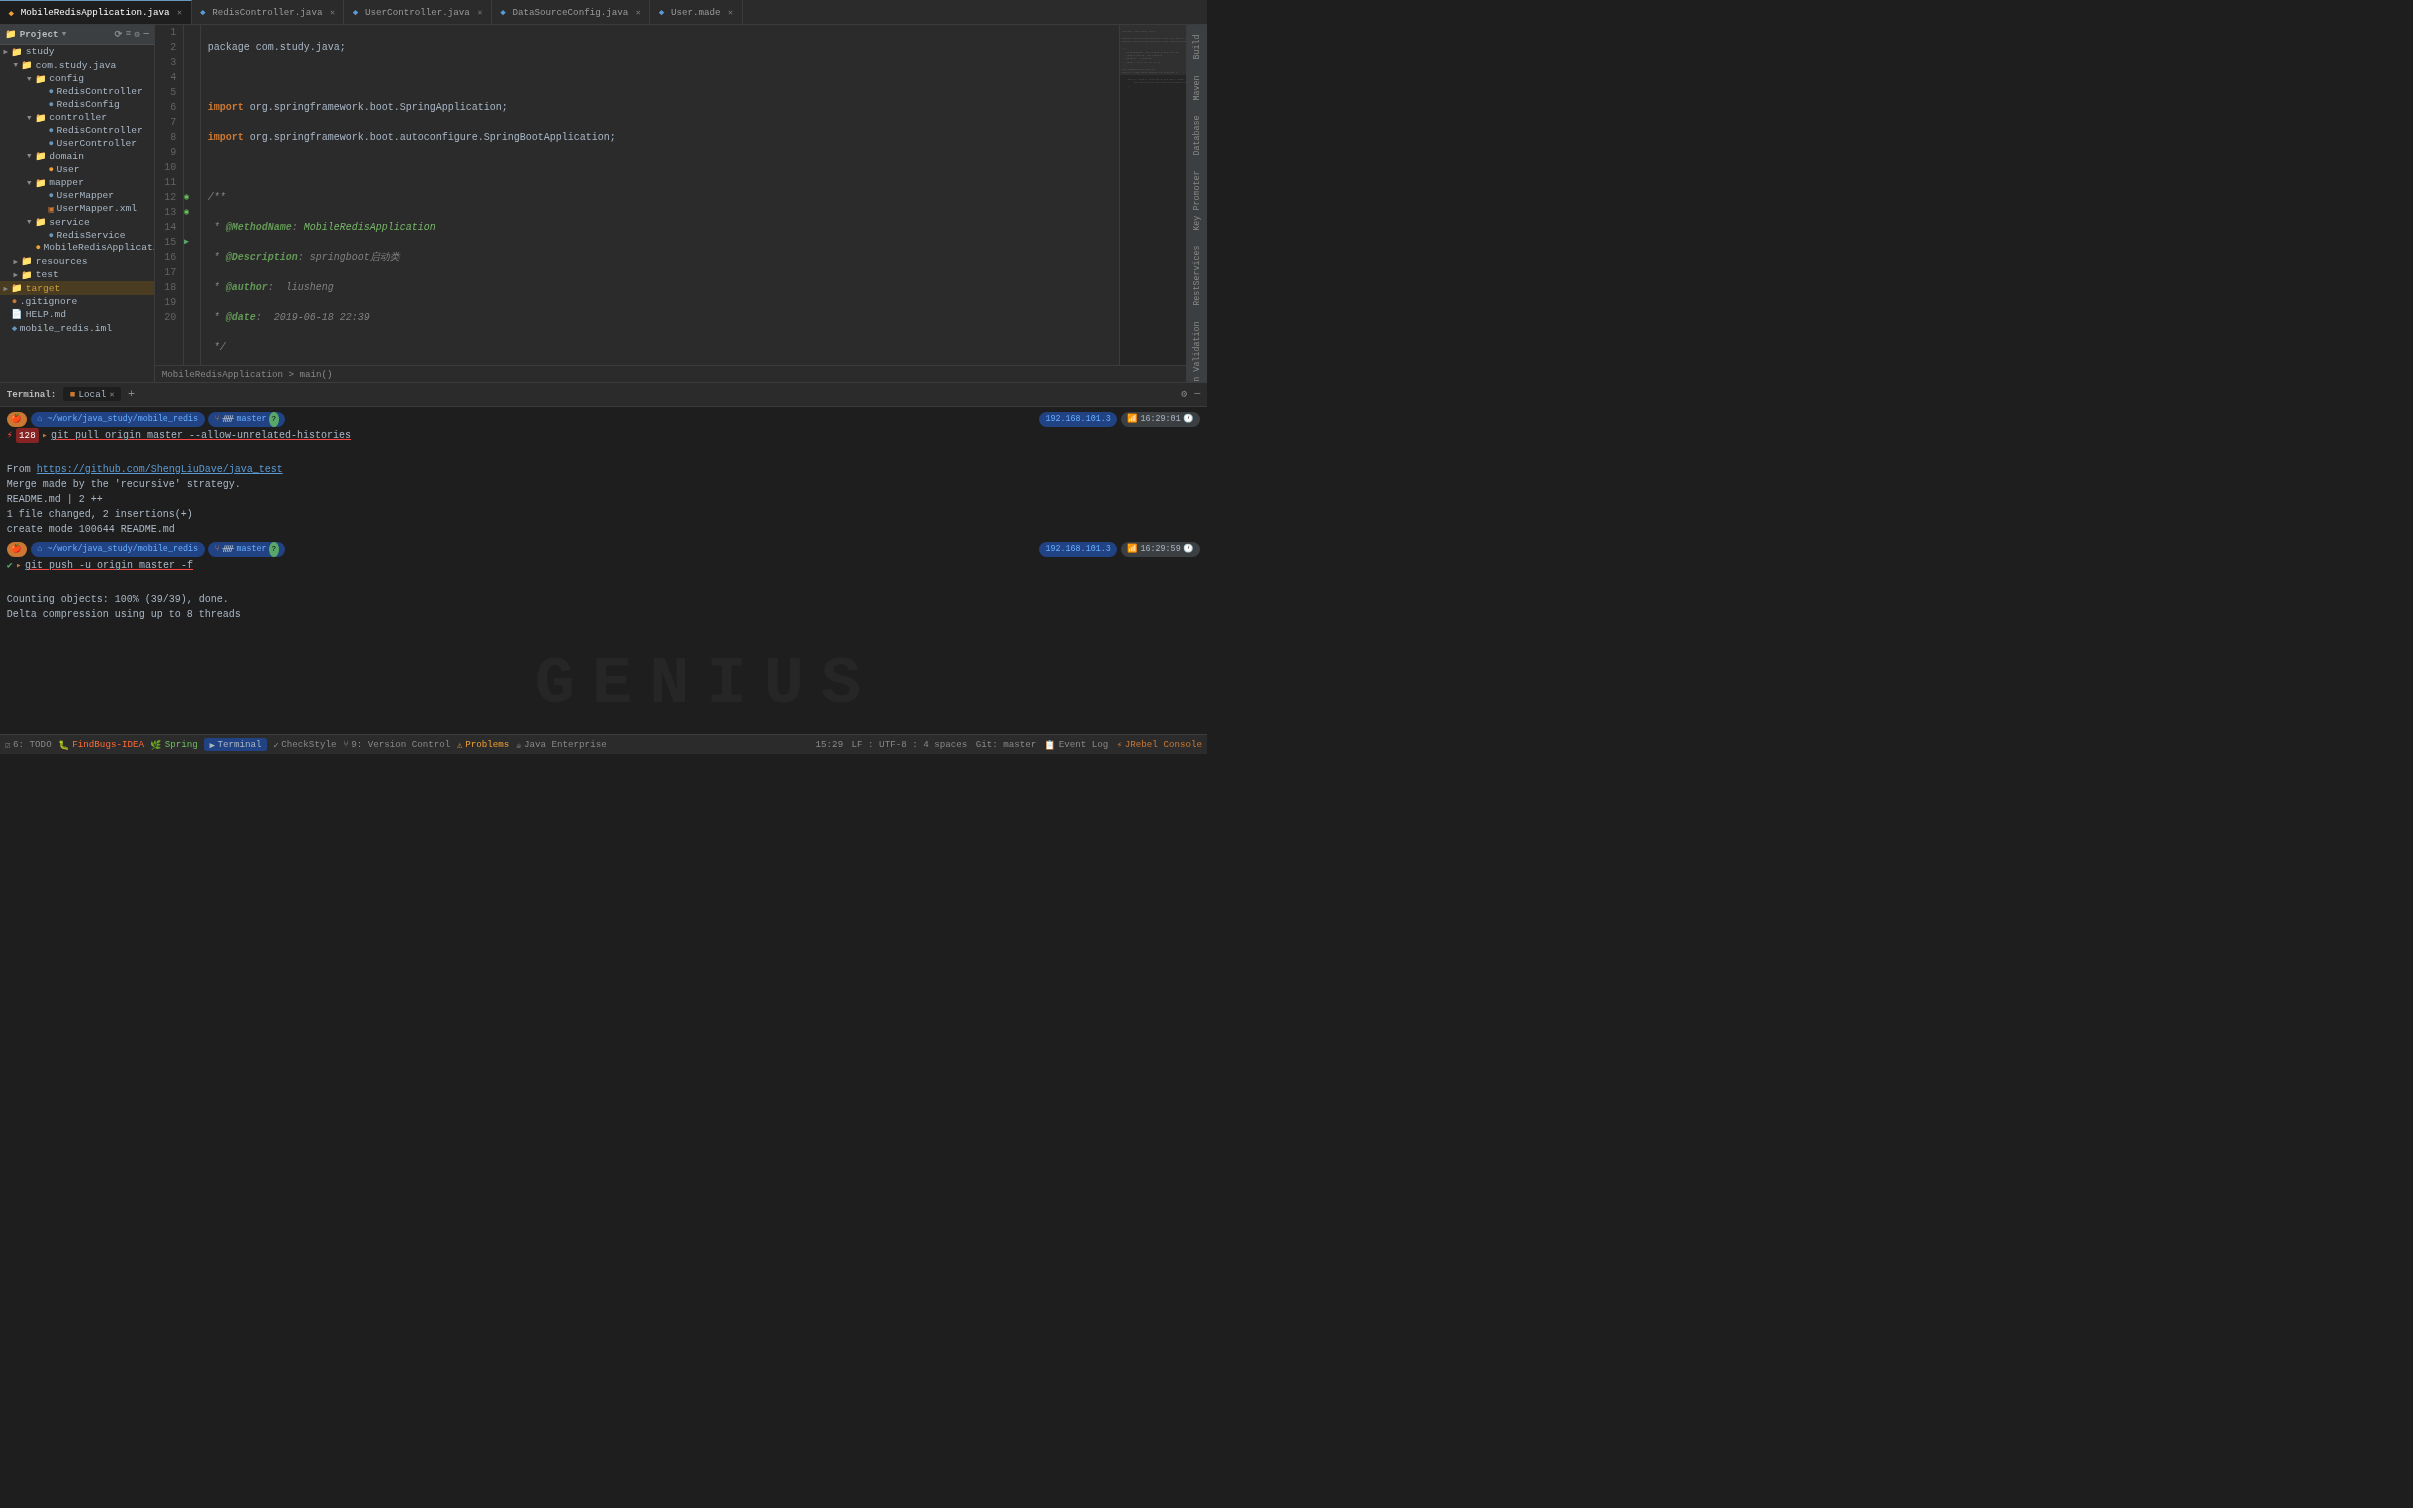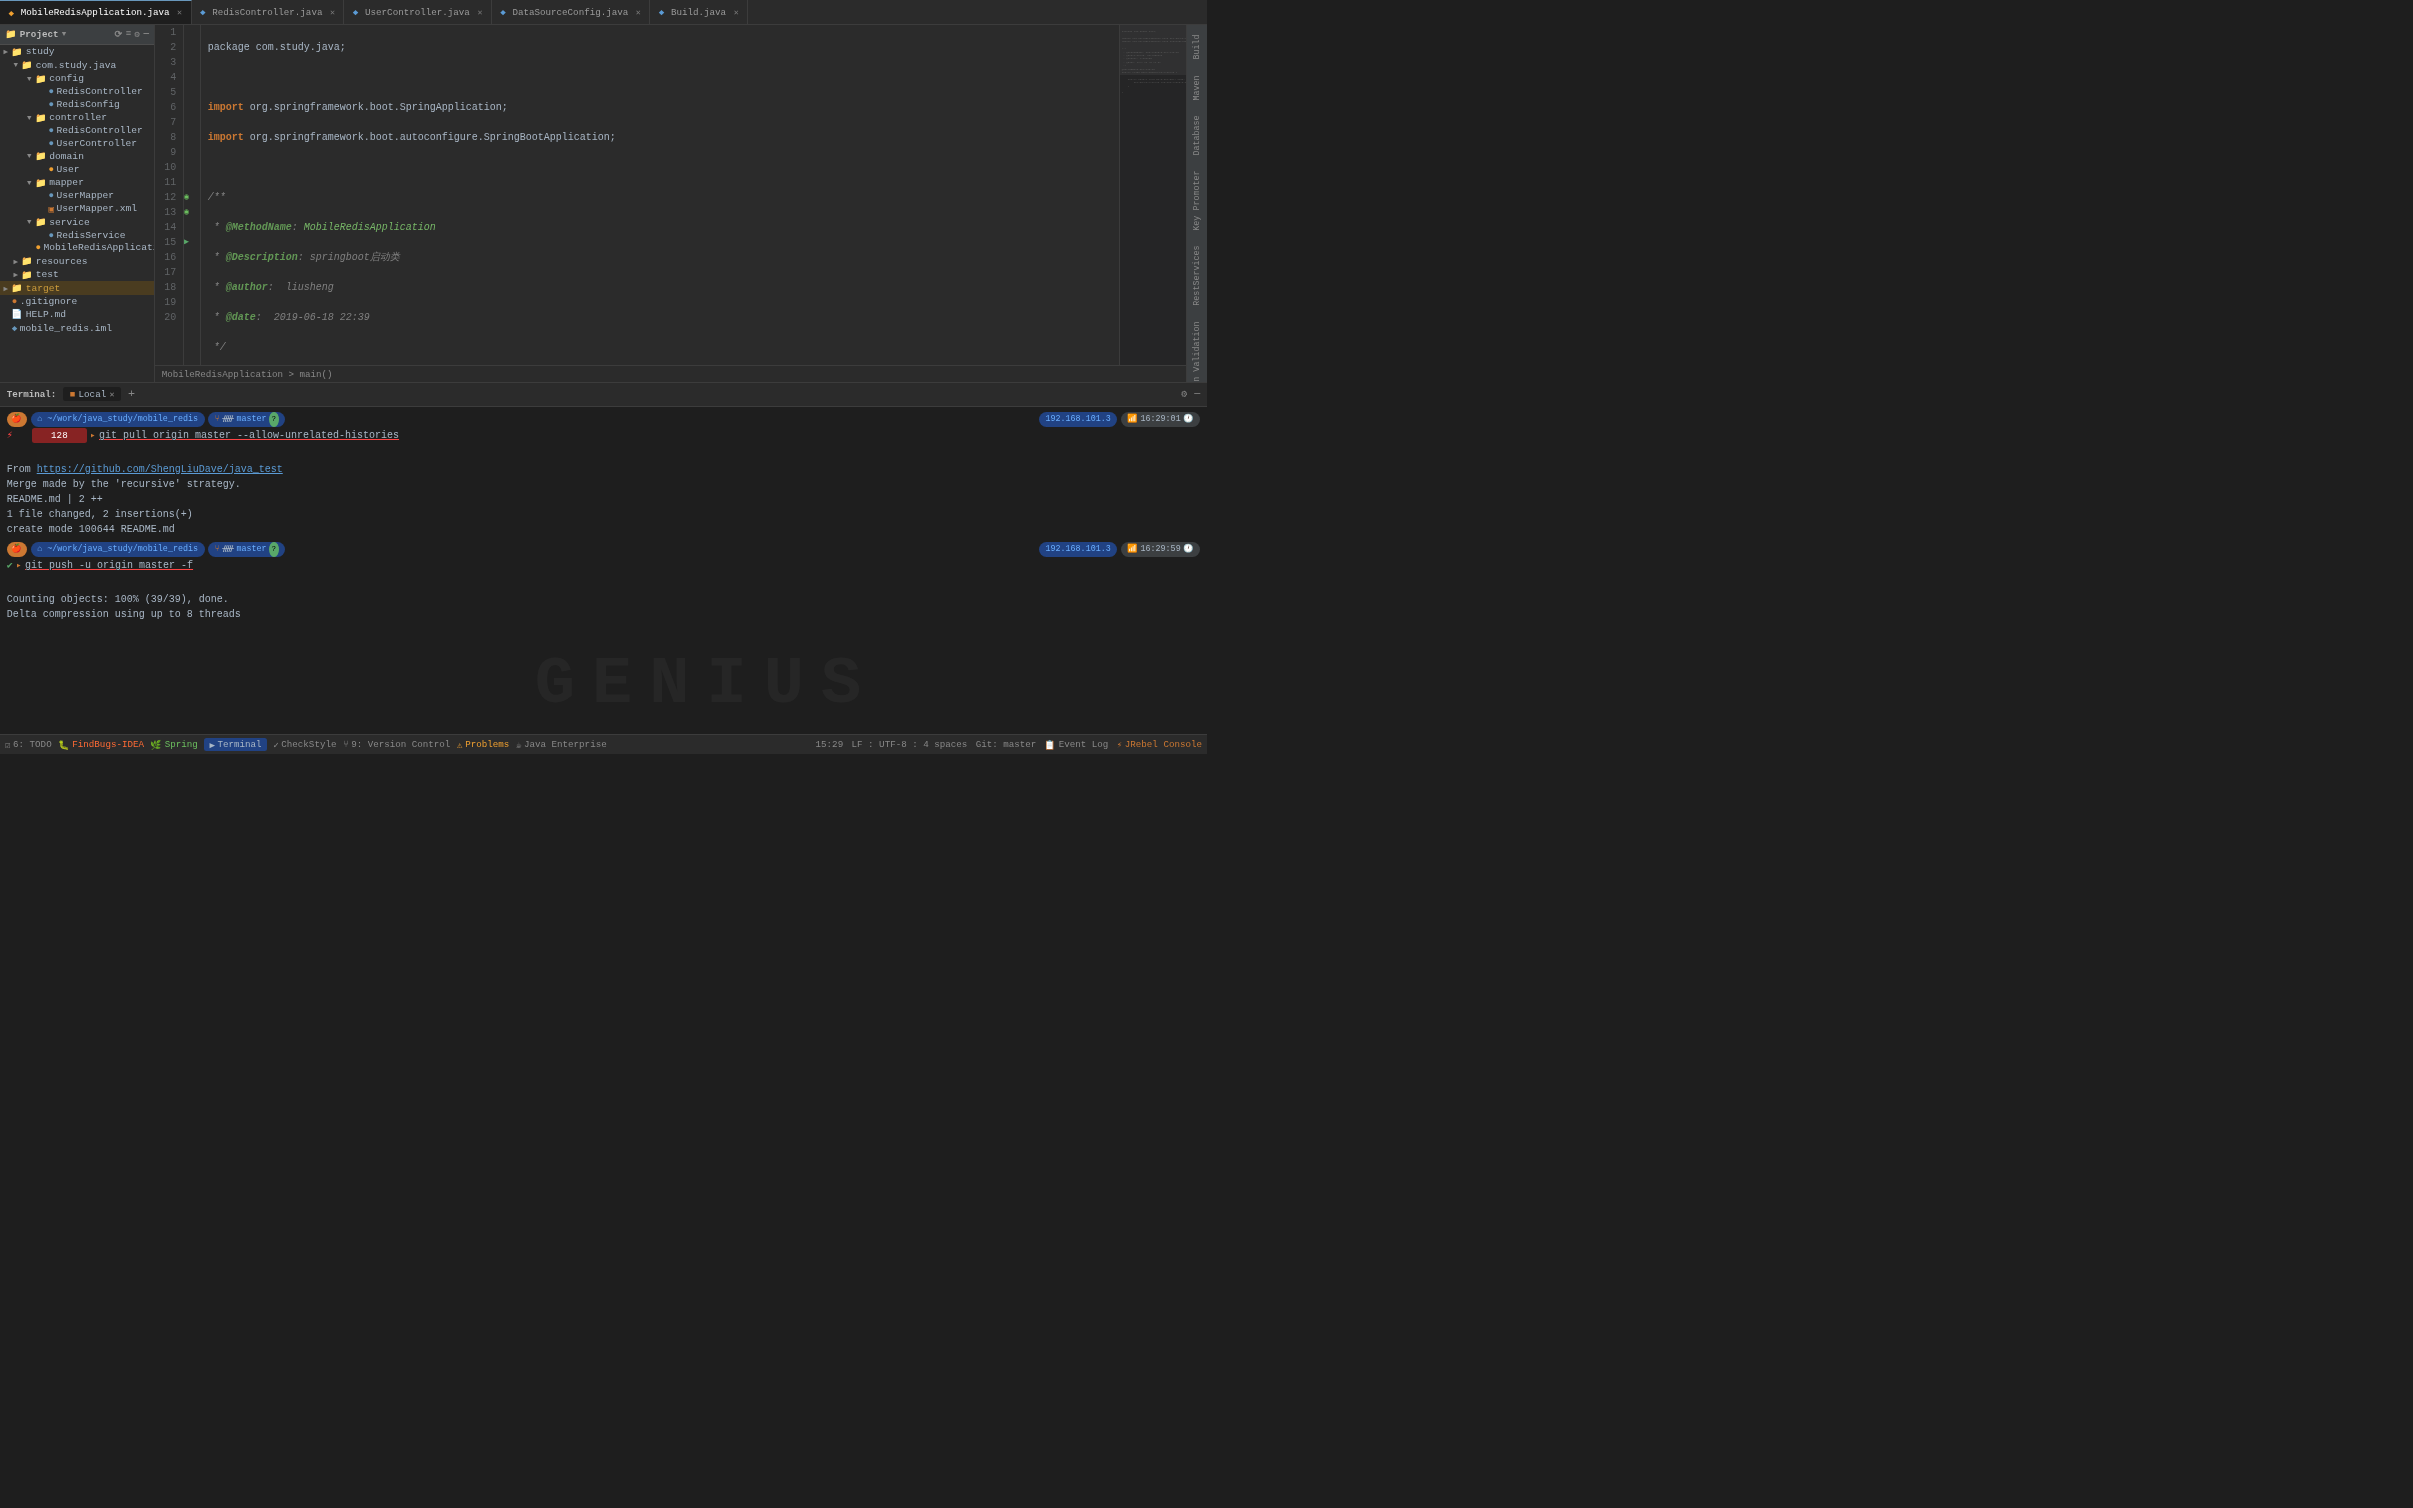--- a/index.html
+++ b/index.html
@@ -396,21 +396,21 @@
       <span>UserController.java</span>
       <span class="tab-close">✕</span>
     </div>
     <div class="tab">
       <span class="node-icon tab-icon-blue">◆</span>
       <span>DataSourceConfig.java</span>
       <span class="tab-close">✕</span>
     </div>
     <div class="tab">
       <span class="node-icon tab-icon-blue">◆</span>
-      <span>Build.java</span>
+      <span>User.made</span>
       <span class="tab-close">✕</span>
     </div>
   </div>
 
   <div class="content-area">
 
     <div class="sidebar">
       <div class="sidebar-header">
         <div class="sidebar-header-left">
           <span>📁</span>
@@ -706,21 +706,21 @@
           <div class="ip-box">192.168.101.3</div>
           <div class="time-box">
             <span>📶</span>
             <span>16:29:01</span>
             <span>🕐</span>
           </div>
         </div>
       </div>
       <div class="prompt-line" style="margin-bottom:3.4px;">
         <span class="err-marker">⚡</span>
-        <span style="background:#872323;color:#fff;padding:0 19px;border-radius:2.5px;font-size:9.2px;margin-left:16px;">128</span>
+        <span style="background:#872323;color:#fff;padding:0 3px;border-radius:2.5px;font-size:9.2px;">128</span>
         <span class="prompt-arrow"> ▸ </span>
         <span class="cmd-text underline-red">git pull origin master --allow-unrelated-histories</span>
       </div>
       <div>&nbsp;</div>
       <div>From <span class="link-text">https://github.com/ShengLiuDave/java_test</span></div>
       <div>Merge made by the 'recursive' strategy.</div>
       <div>README.md | 2 ++</div>
       <div>1 file changed, 2 insertions(+)</div>
       <div>create mode 100644 README.md</div>
 

